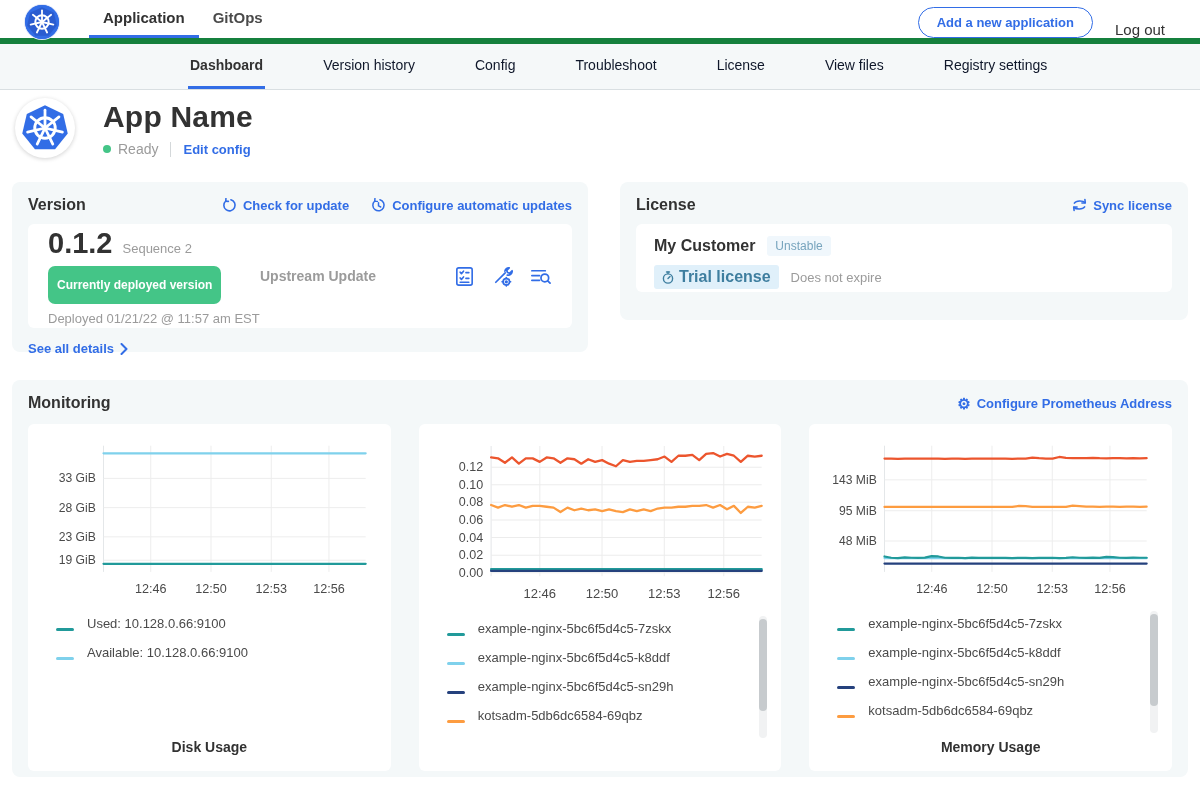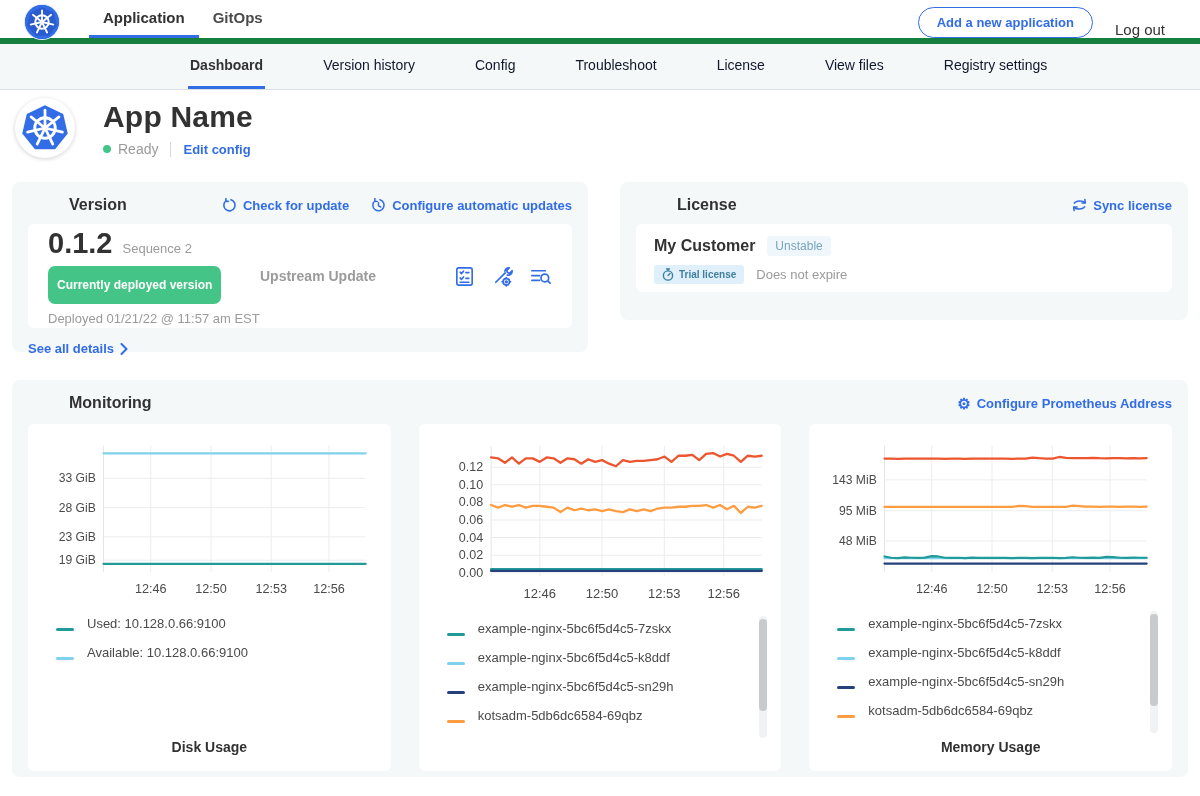--- a/index.html
+++ b/index.html
@@ -31,21 +31,21 @@
   .status-text { margin-left:7px; font-size:14px; color:#9b9b9b; }
   .status-divider { width:1px; height:15px; background:#d4d8da; margin:0 12px; }
   .link { color:#326de6; font-size:13px; font-weight:700; cursor:pointer; display:inline-flex; align-items:center; gap:6px; }
 
   
   .main { padding:0 12px; }
   .cards-row { display:flex; gap:32px; margin-top:10px; }
   .panel { background:#f4f8f9; border-radius:8px; }
   .version-panel { width:576px; flex:0 0 auto; padding:14px 16px 12px; height:170px; }
   .license-panel { flex:1; padding:14px 16px 12px; height:138px; align-self:flex-start; }
-  .panel-head { display:flex; align-items:center;margin-left:41px; }
+  .panel-head { display:flex; align-items:center; }
   .panel-title { font-size:16px; font-weight:700; color:#323232; }
   .panel-head .links { margin-left:auto; display:flex; gap:22px; }
   .inner-card { background:#fff; border-radius:6px; margin-top:10px; }
 
   .version-inner { padding:12px 20px; height:104px; display:flex; align-items:center; }
   .version-left { width:212px; flex:0 0 auto; }
   .version-line { display:flex; align-items:baseline; gap:10px; }
   .version-number { font-size:29px; font-weight:700; color:#323232; }
   .sequence { font-size:13px; color:#9b9b9b; }
   .deployed-badge { display:inline-block; margin-top:6px; background:#44c587; color:#fff; font-size:12px; font-weight:700; padding:12px 9px; border-radius:7px; }
@@ -53,21 +53,21 @@
   .release-type { flex:1; font-size:14px; color:#9b9b9b; font-weight:700; }
   .version-icons { display:flex; gap:15px; align-items:center; }
   .vicon { color:#326de6; cursor:pointer; display:flex; }
   .panel-footer-link { margin-top:11px; }
 
   .license-inner { padding:12px 18px; height:68px; }
   .license-row1 { display:flex; align-items:center; gap:12px; }
   .customer-name { font-size:16px; font-weight:700; color:#323232; }
   .channel-badge { background:#f0f7fc; color:#77a4bd; font-size:12px; padding:3px 8px; border-radius:3px; }
   .license-row2 { display:flex; align-items:center; gap:12px; margin-top:9px; }
-  .trial-badge { background:#e0f0fa; color:#3e7e9f; font-size:10px; font-weight:700; padding:3px 8px; border-radius:3px; display:inline-flex; align-items:center; gap:5px; }
+  .trial-badge { background:#e0f0fa; color:#3e7e9f; font-size:16px; font-weight:700; padding:3px 8px; border-radius:3px; display:inline-flex; align-items:center; gap:5px; }
   .expiry { font-size:13px; color:#9b9b9b; }
 
   
   .monitoring-panel { margin-top:28px; padding:14px 16px 12px; height:397px; }
   .charts-row { display:flex; gap:28px; margin-top:12px; }
   .chart-card { background:#fff; border-radius:6px; flex:1; height:347px; padding:12px 14px 8px; display:flex; flex-direction:column; position:relative; }
   .chart-svg { width:100%; display:block; }
   .legend { margin-top:6px; height:128px; overflow:hidden; position:relative; padding-left:14px; }
   .legend-item { display:flex; align-items:flex-end; gap:13px; padding:7px 0; }
   .legend-swatch { width:18px; height:3px; border-radius:2px; flex:0 0 auto; }

